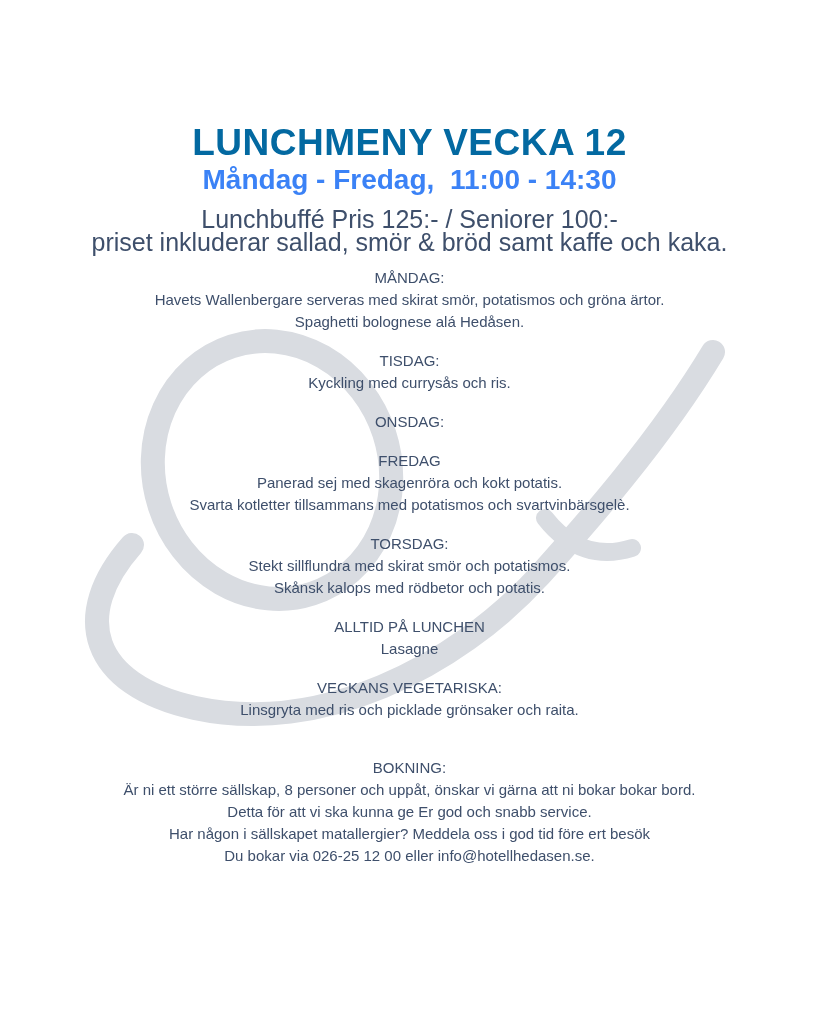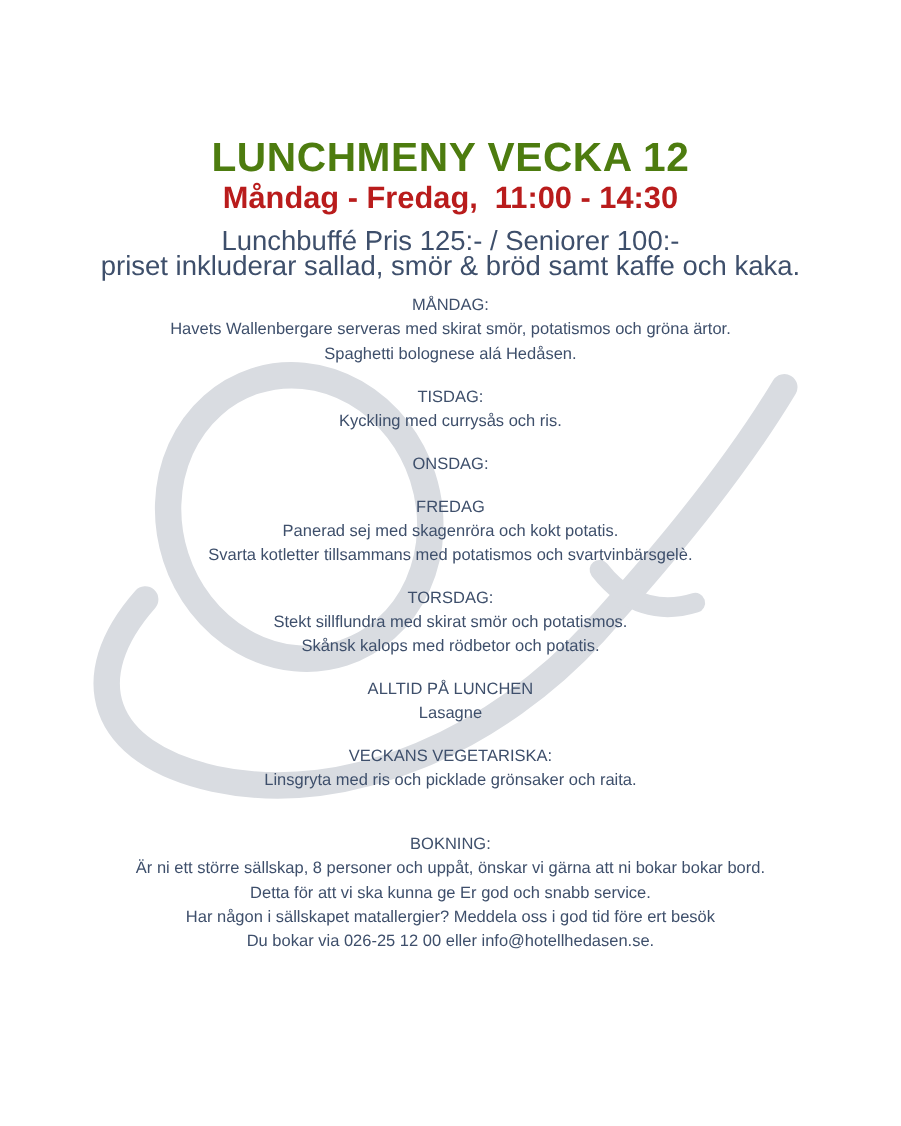--- a/index.html
+++ b/index.html
@@ -23,28 +23,28 @@
     z-index: 1;
     text-align: center;
     padding-top: 122px;
   }
   .title {
     font-size: 37px;
     line-height: 42px;
     font-weight: 600;
     letter-spacing: 0.5px;
     margin: 0;
-    color: #4d7c0f;
+    color: #0369a1;
   }
   .subtitle {
     font-size: 28px;
     line-height: 32px;
     font-weight: 600;
     white-space: pre-wrap;
-    color: #b91c1c;
+    color: #3b82f6;
   }
   .price-block { margin-top: 12px; }
   .price-line {
     font-size: 25px;
     line-height: 23px;
   }
   .sections { margin-top: 13px; }
   .menu-section { margin-bottom: 17px; }
   .menu-section:last-child { margin-top: 36px; }
   .heading, .line {

